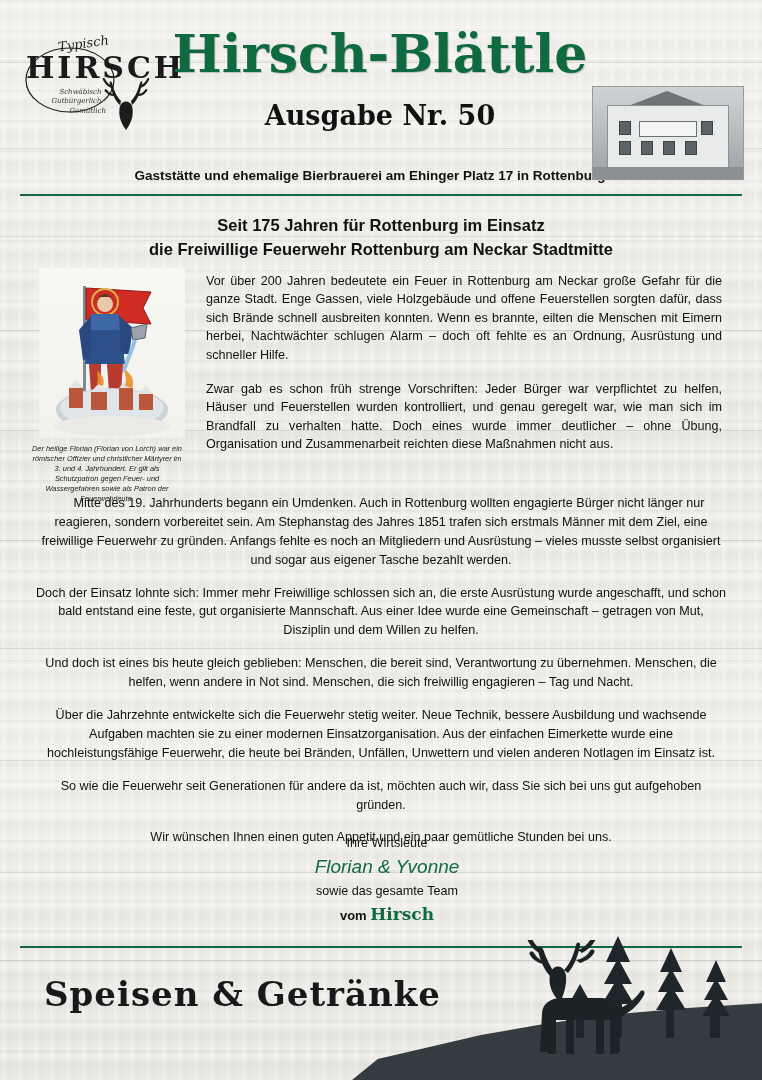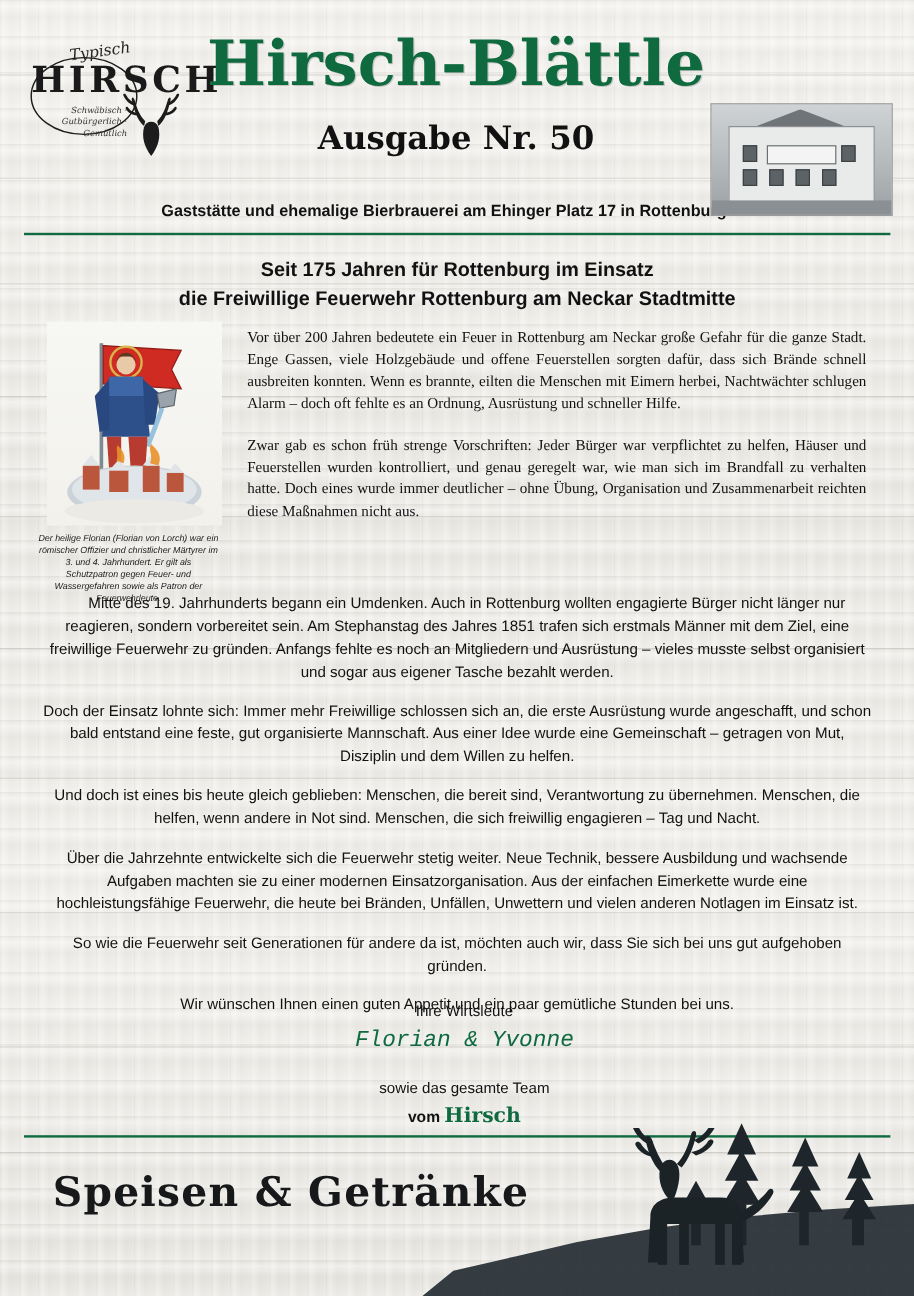--- a/index.html
+++ b/index.html
@@ -89,32 +89,32 @@
     background:linear-gradient(180deg,#f7f7f4 0%,#f2f1ec 100%);
   }
   .saint-cap{
     margin-top:6px;text-align:center;font-size:7.4px;line-height:1.35;color:#1a1a1a;
     width:150px;
   }
   .col-right{
     position:absolute;left:206px;top:272px;width:516px;
     font-size:12.6px;line-height:1.46;color:#111;text-align:justify;
   }
-  .col-right p{margin:0 0 16px 0;font-family:Liberation Serif, serif;}
+  .col-right p{margin:0 0 16px 0;}
   .full{
     position:absolute;left:36px;right:36px;
     font-size:12.6px;line-height:1.5;color:#111;
   }
   .full p{margin:0 0 14px 0;text-align:center;}
   .p-just{text-align:left;text-indent:16px;}
   .sign-block{position:absolute;left:36px;right:24px;top:836px;text-align:center;}
   .sign-block .line{font-size:12.6px;color:#111;margin-bottom:6px;}
   .script{
-    font-family:Liberation Mono, monospace;font-style:italic;font-size:19px;color:#0f6b3f;
-    margin:2px 0 22px 0;
+    font-family:Liberation Sans, sans-serif;font-style:italic;font-size:19px;color:#0f6b3f;
+    margin:2px 0 6px 0;
   }
   .vom{font-size:13px;font-weight:bold;color:#111;}
   .vom .hirschw{font-family:"DejaVu Serif", serif;font-weight:bold;color:#0f6b3f;font-size:17px;}
   
   .footer-band{position:absolute;left:0;right:0;bottom:0;height:146px;overflow:hidden;}
   .footer-title{
     position:absolute;left:44px;bottom:66px;
     font-family:"DejaVu Serif", serif;font-weight:bold;font-size:34px;color:#16181a;
     letter-spacing:1px;
   }

